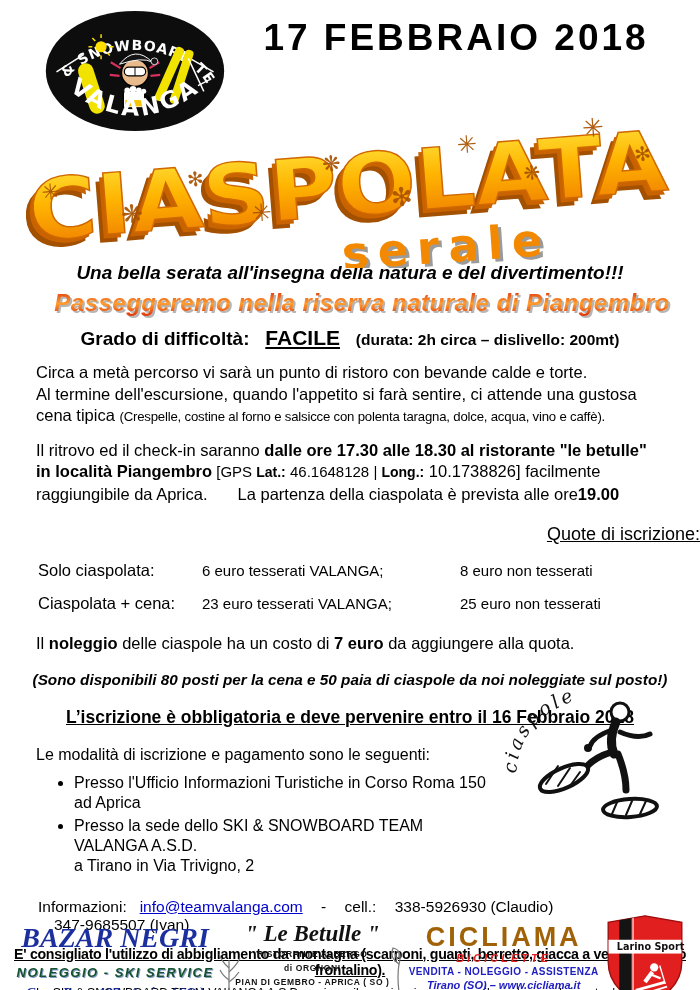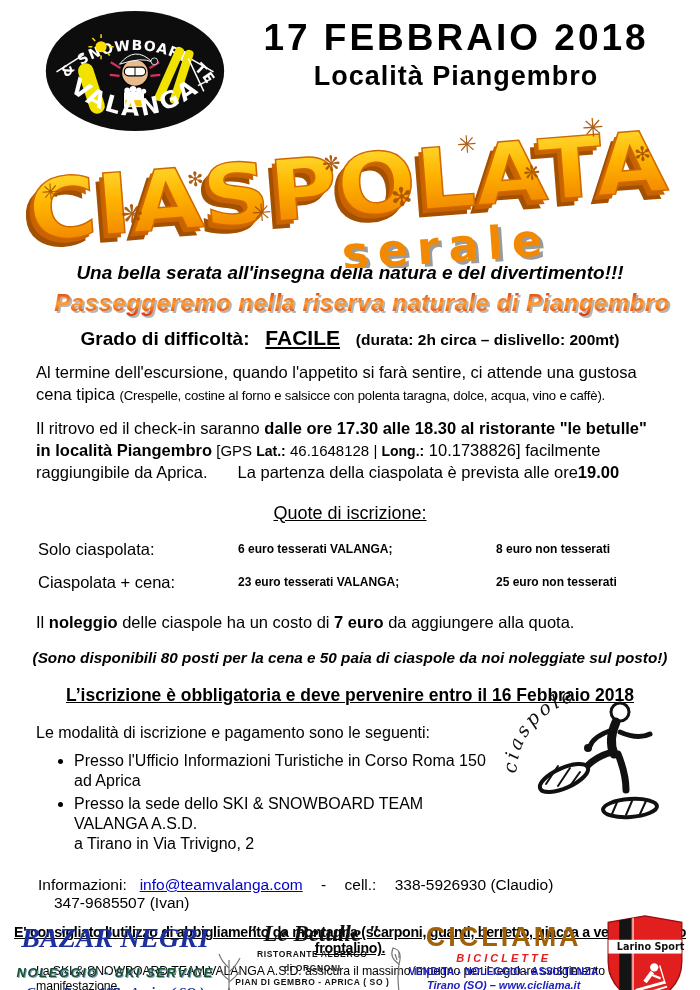--- a/index.html
+++ b/index.html
@@ -33,23 +33,23 @@
   .difficulty{text-align:center;font-weight:bold;margin-top:9px;font-size:19px;}
   .difficulty .value{text-decoration:underline;font-size:21px;}
   .difficulty .details{font-size:15.5px;}
 
   .para{padding:0 36px;font-size:16.5px;line-height:21.5px;margin-top:12px;}
   .small-inline{font-size:13.2px;letter-spacing:-0.2px;}
   .gps{font-size:15px;}
   .gps b{font-size:14px;}
   .gap-left{display:inline-block;margin-left:30px;}
 
-  .quote-h{text-align:center;text-decoration:underline;font-size:18px;margin-top:19px;}
+  .quote-h{text-align:right;text-decoration:underline;font-size:18px;margin-top:19px;}
   .prices{margin:15px 0 0 38px;display:grid;grid-template-columns:164px 258px auto;row-gap:12px;font-size:16.5px;line-height:21px;}
-  .p-bold{font-weight:bold;font-size:12px;margin-left:36px;}
+  .p-bold{font-weight:normal;font-size:15px;}
 
   .availability{text-align:center;font-weight:bold;font-style:italic;font-size:15.3px;margin-top:16px;}
   .deadline{text-align:center;font-weight:bold;text-decoration:underline;font-size:17.5px;margin-top:18px;}
   .reg-intro{padding:0 36px;margin-top:18px;font-size:16px;}
   .bullets{margin:9px 0 0 0;padding-left:74px;width:420px;font-size:16px;line-height:20px;}
   .bullets li{margin-bottom:3px;}
 
   .snowshoer{position:absolute;right:10px;top:682px;}
 
   .info-line{padding:0 38px;margin-top:22px;font-size:15.5px;}
@@ -132,21 +132,20 @@
       <circle cx="99" cy="85" r="3" fill="#fff"></circle>
         <circle cx="104" cy="86" r="2.6" fill="#fff"></circle>
       <path d="M105 90 Q113 92 105 99" fill="none" stroke="#000" stroke-width="2"></path>
     </g>
     <text font-family="'DejaVu Sans', sans-serif" font-size="24" font-weight="bold" fill="#ffffff" letter-spacing="3">
       <textPath href="#arcB" startOffset="50%" text-anchor="middle">VALANGA</textPath>
     </text>
   </svg>
   <div class="head-right">
     <div class="date">17 FEBBRAIO 2018</div>
-    <div class="loc">Località Piangembro</div>
   </div>
 </div>
 
 <div class="title-wrap">
   <svg class="title-svg" width="676" height="150" viewBox="0 0 676 150">
     <defs>
       <linearGradient id="tgrad" x1="0" y1="0" x2="0" y2="1">
         <stop offset="0%" stop-color="#ffe63e"></stop>
         <stop offset="45%" stop-color="#ffb400"></stop>
         <stop offset="100%" stop-color="#ed7300"></stop>
@@ -181,20 +180,21 @@
 
 <div class="difficulty">
   <span>Grado di difficoltà:</span>
   <span>&nbsp;</span>
   <span class="value">FACILE</span>
   <span>&nbsp;</span>
   <span class="details">(durata: 2h circa – dislivello: 200mt)</span>
 </div>
 
 <div class="para">
+  <div>Circa a metà percorso vi sarà un punto di ristoro con bevande calde e torte.</div>
   <div><span>Al termine dell'escursione, quando l'appetito si farà sentire, ci attende una gustosa cena tipica </span><span class="small-inline">(Crespelle, costine al forno e salsicce con polenta taragna, dolce, acqua, vino e caffè).</span></div>
 </div>
 
 <div class="para">
   <span>Il ritrovo ed il check-in saranno </span><b>dalle ore 17.30 alle 18.30 al ristorante "le betulle" in località Piangembro</b><span class="gps"> [GPS </span><span class="gps"><b>Lat.:</b><span> 46.1648128 | </span><b>Long.:</b></span><span> 10.1738826] facilmente raggiungibile da Aprica.</span><span class="gap-left">La partenza della ciaspolata è prevista alle ore </span><b>19.00</b>
 </div>
 
 <div class="quote-h">Quote di iscrizione:</div>
 
 <div class="prices">

